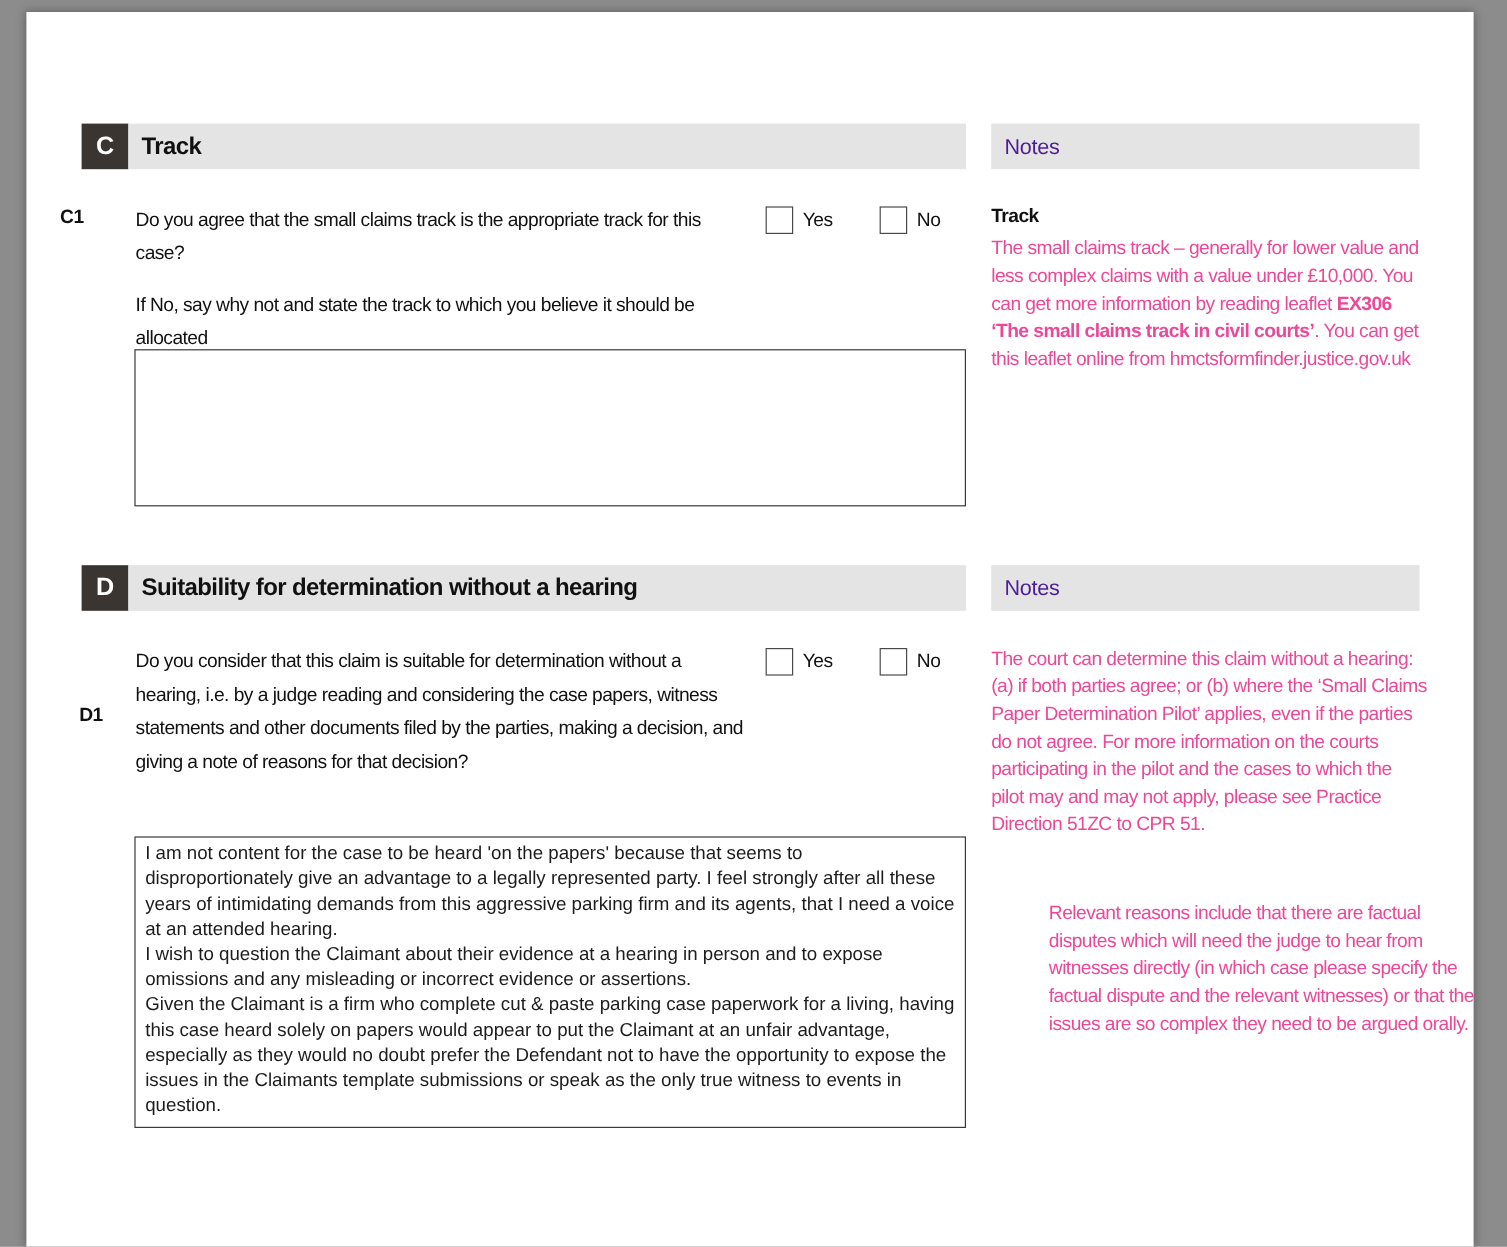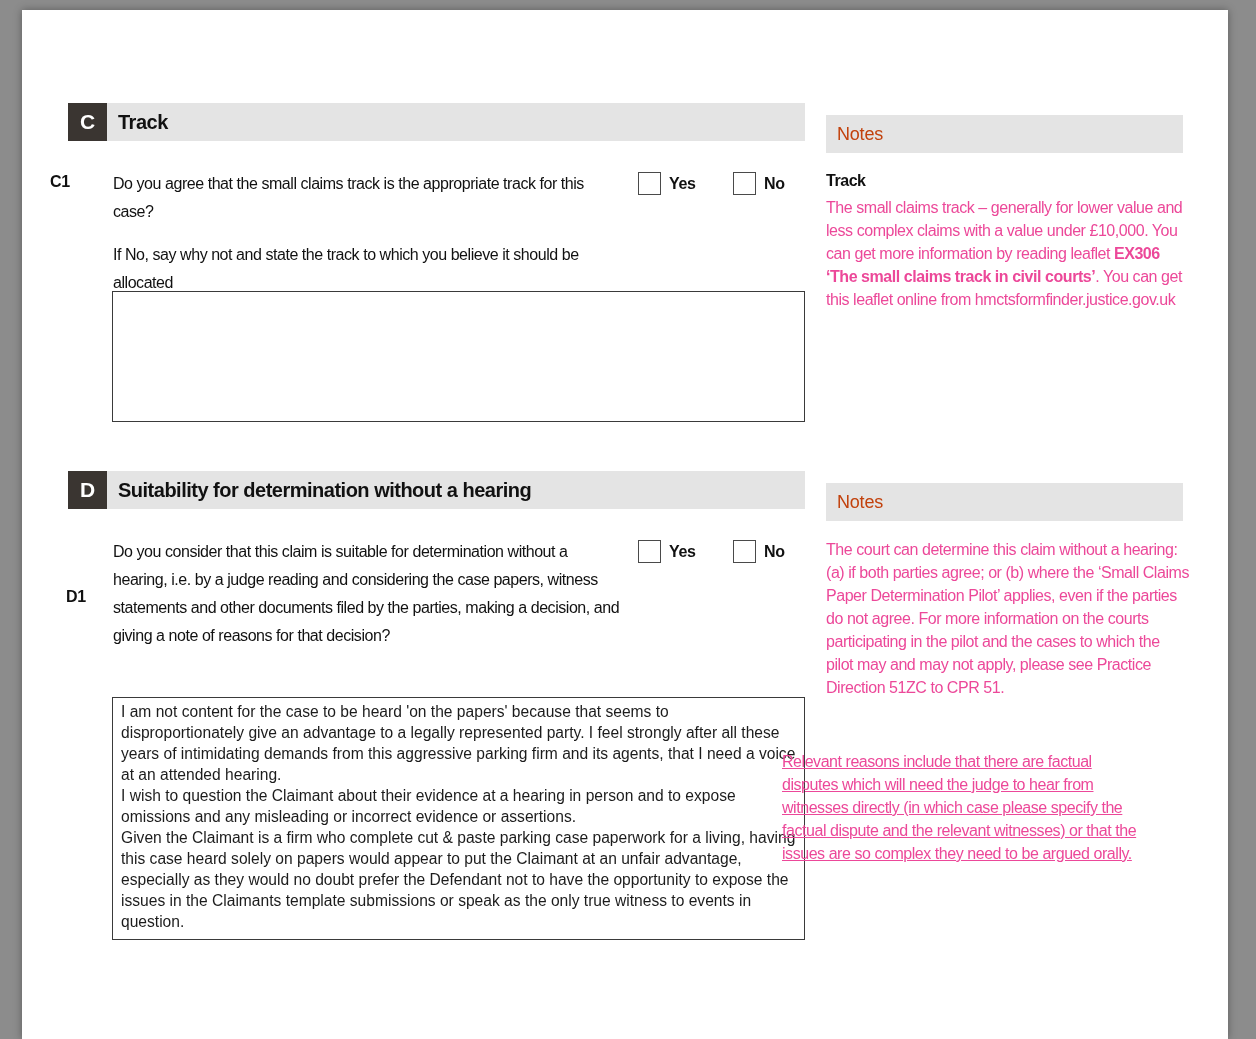--- a/index.html
+++ b/index.html
@@ -35,38 +35,37 @@
     padding-left:11px;
   }
   .sec-title {
     font-size:20px; font-weight:bold;
     letter-spacing:-0.5px; color:#111;
   }
   .notes-header {
     height:38px; background:#e4e4e4;
     display:flex; align-items:center;
     padding-left:11px;
-    font-size:18px; color:#c2410c;
+    font-size:18px; color:#4c1d95;
     letter-spacing:-0.2px;
-    margin-top:12px;
   }
 
   .qnum { font-size:16px; font-weight:bold; letter-spacing:-0.4px; color:#111; }
   .qtext {
     font-size:16px; font-weight:normal; line-height:28px;
     letter-spacing:-0.45px; color:#111;
   }
   .cb {
     width:23px; height:23px;
     background:#fff;
     border:1.5px solid #4a4a4a;
     cursor:pointer;
   }
   .cb-label {
-    font-size:16px; font-weight:bold; letter-spacing:-0.4px; color:#111;text-align:center;
+    font-size:16px; font-weight:normal; letter-spacing:-0.4px; color:#111;text-align:center;
   }
 
   .answer-box {
     border:1px solid #3a3a3a;
     background:#fff;
     resize:none;
     outline:none;
     font-family:"Liberation Sans", sans-serif;
     font-size:15.6px;
     line-height:21px;
@@ -129,15 +128,15 @@
   <div class="abs cb" style="left:711px; top:530px;"></div>
   <div class="abs cb-label" style="left:742px; top:533px;">No</div>
 
   <div class="abs qtext" style="left:91px; top:683px; width:480px;">If No, please state why not.</div>
 
   <textarea class="abs answer-box" style="left: 90px; top: 687px; width: 693px; height: 243px;" spellcheck="false">I am not content for the case to be heard 'on the papers' because that seems to disproportionately give an advantage to a legally represented party. I feel strongly after all these years of intimidating demands from this aggressive parking firm and its agents, that I need a voice at an attended hearing.
 I wish to question the Claimant about their evidence at a hearing in person and to expose omissions and any misleading or incorrect evidence or assertions.
 Given the Claimant is a firm who complete cut &amp; paste parking case paperwork for a living, having this case heard solely on papers would appear to put the Claimant at an unfair advantage, especially as they would no doubt prefer the Defendant not to have the opportunity to expose the issues in the Claimants template submissions or speak as the only true witness to events in question.</textarea>
 
   <div class="abs notes-body" style="left:804px; top:528px; width:364px;">The court can determine this claim without a hearing: (a) if both parties agree; or (b) where the ‘Small Claims Paper Determination Pilot’ applies, even if the parties do not agree. For more information on the courts participating in the pilot and the cases to which the pilot may and may not apply, please see Practice Direction 51ZC to CPR 51.</div>
-  <div class="abs notes-body" style="left:760px; top:740px; width:364px;text-decoration:underline;">Relevant reasons include that there are factual disputes which will need the judge to hear from witnesses directly (in which case please specify the factual dispute and the relevant witnesses) or that the issues are so complex they need to be argued orally.</div>
+  <div class="abs notes-body" style="left:852px; top:740px; width:364px;">Relevant reasons include that there are factual disputes which will need the judge to hear from witnesses directly (in which case please specify the factual dispute and the relevant witnesses) or that the issues are so complex they need to be argued orally.</div>
 
 </div>
 
 </body></html>

